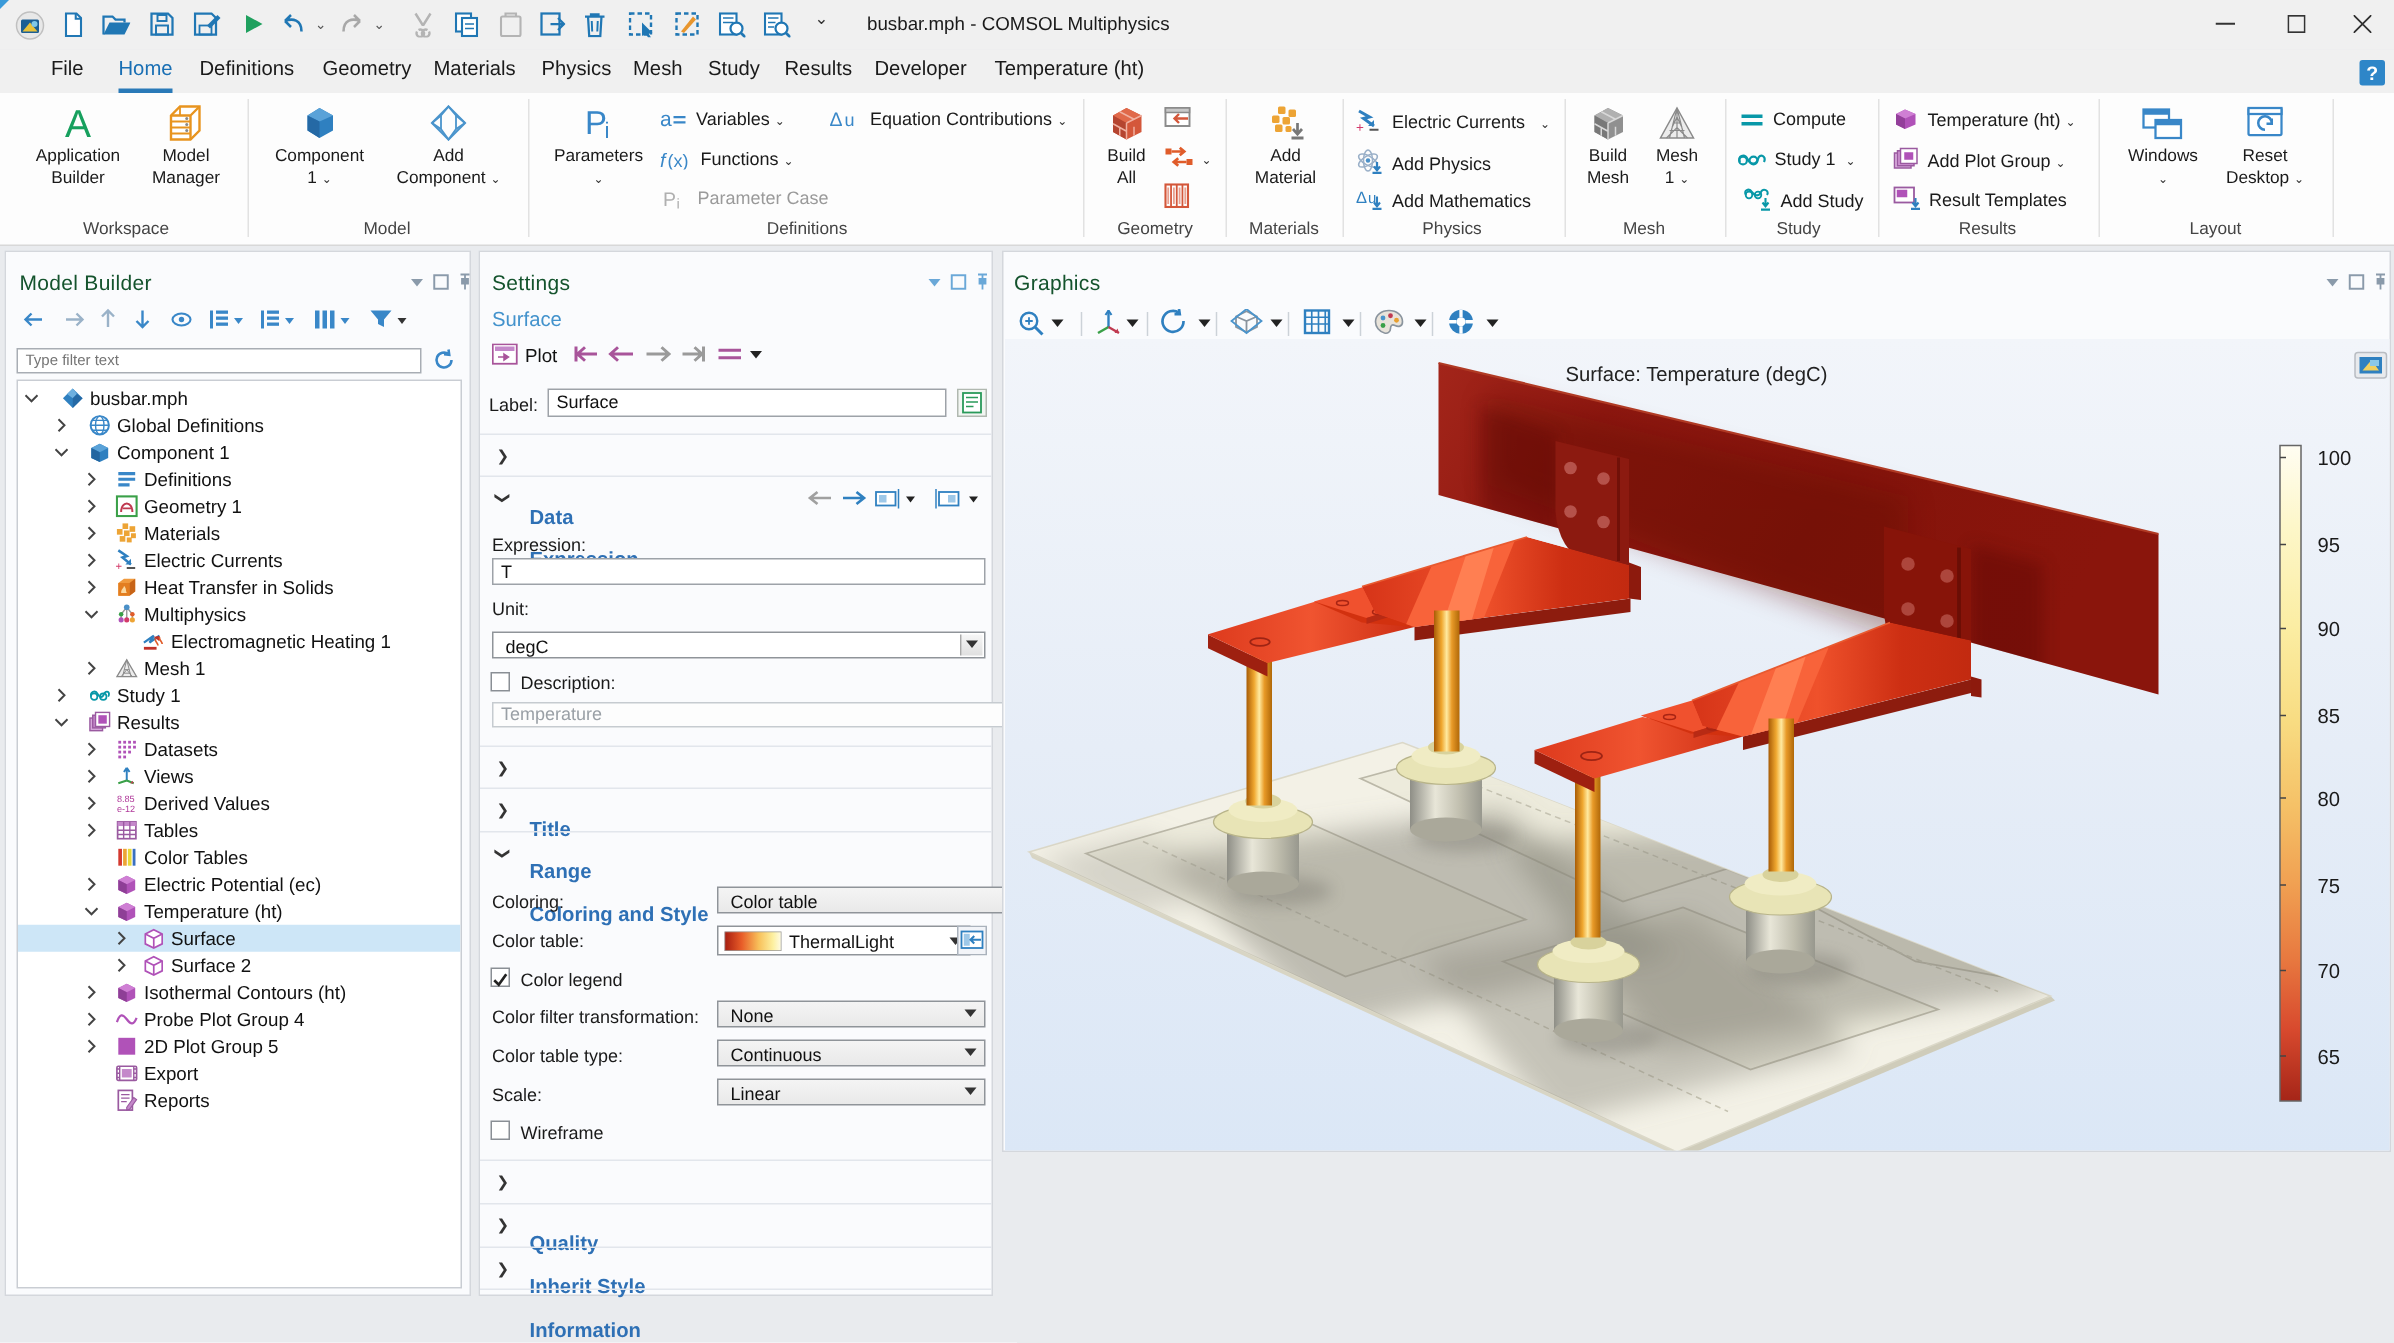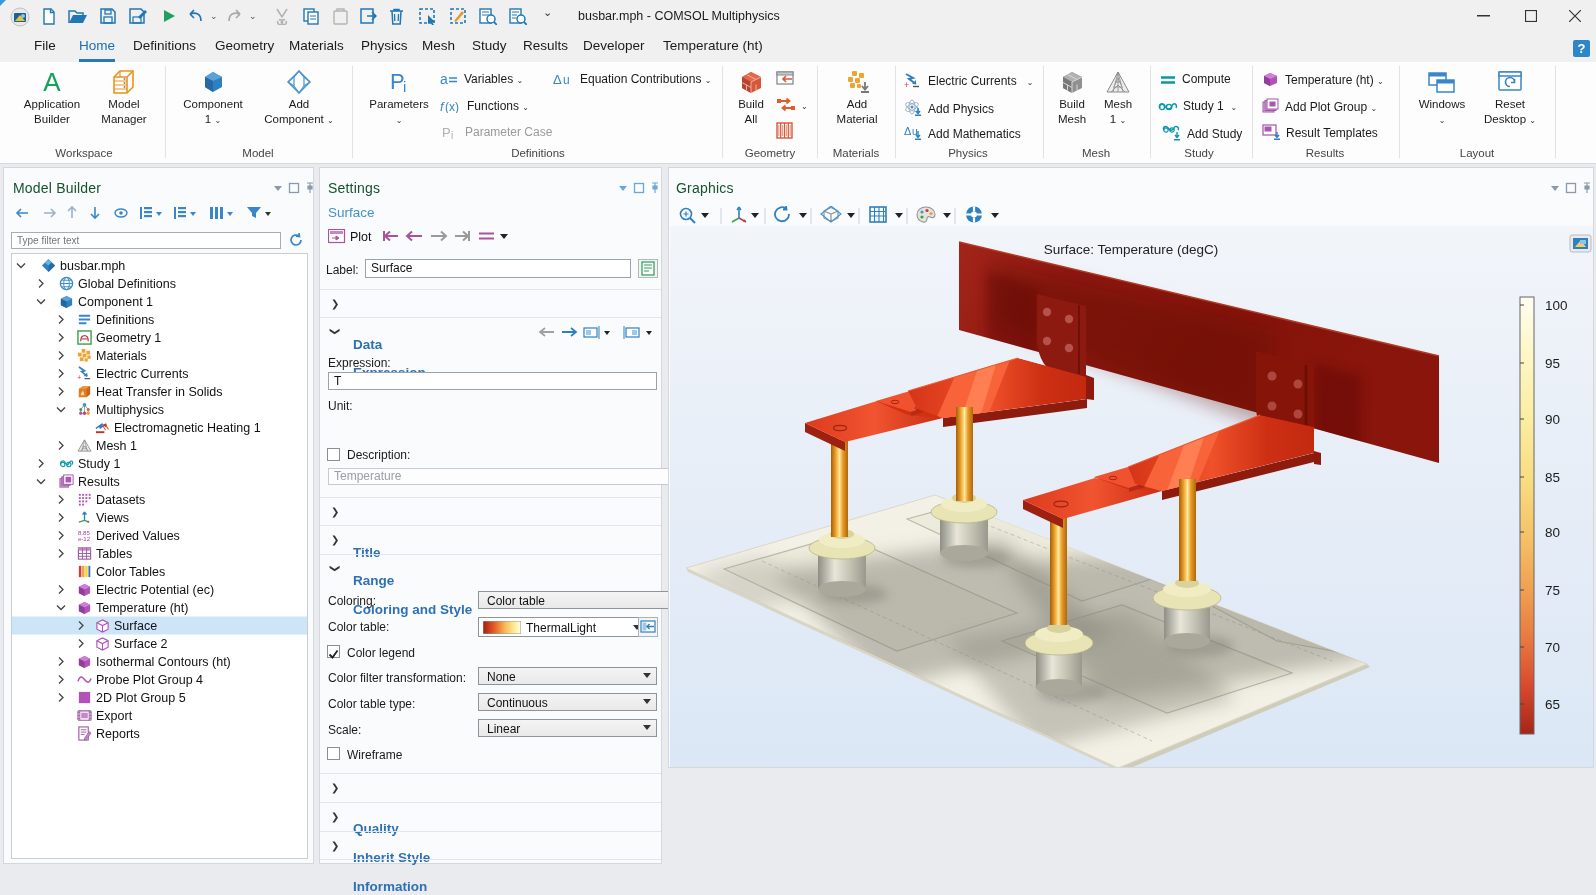--- a/index.html
+++ b/index.html
@@ -657,20 +657,25 @@
             <rect x="88" y="3" width="13" height="9" fill="#fff" stroke="#2f80c0" stroke-width="1.2"></rect>
             <rect x="94" y="5" width="5" height="5" fill="#9ec8e8"></rect>
             <path d="M86,1 L86,14" stroke="#2f80c0"></path>
             <path d="M108,6 L114,6 L111,10 Z" fill="#222"></path>
           </g>
       </svg>
     </div>
     <div class="flabel" style="left:8px;top:188px">Expression:</div>
     <div class="tinput" style="left:8px;top:204px;width:329px;height:18px;line-height:16px">T</div>
     <div class="flabel" style="left:8px;top:231px">Unit:</div>
+    <div class="dropdown" style="left:8px;top:253px;width:329px;height:18px;background:#fff">
+        <span class="dtext">degC</span>
+        <span style="position:absolute;right:1px;top:1px;width:15px;height:14px;background:linear-gradient(#f6f6f6,#e0e0e0);border-left:1px solid #aaa"></span>
+        <span class="darr" style="right:4px"></span>
+      </div>
     <div class="cb" style="left:7px;top:280px"></div>
     <div class="flabel" style="left:27px;top:280px">Description:</div>
     <div class="tinput" style="left:8px;top:300px;width:387px;height:17px;line-height:15px;color:#9aa0a6;border-color:#c6cbd0;background:#fdfdfd">Temperature</div>
 
     <div class="sec" style="top:329px">
         <span class="schev">❯</span>
         <span class="stext">Title</span>
       </div>
     <div class="sec" style="top:357px">
         <span class="schev">❯</span>

